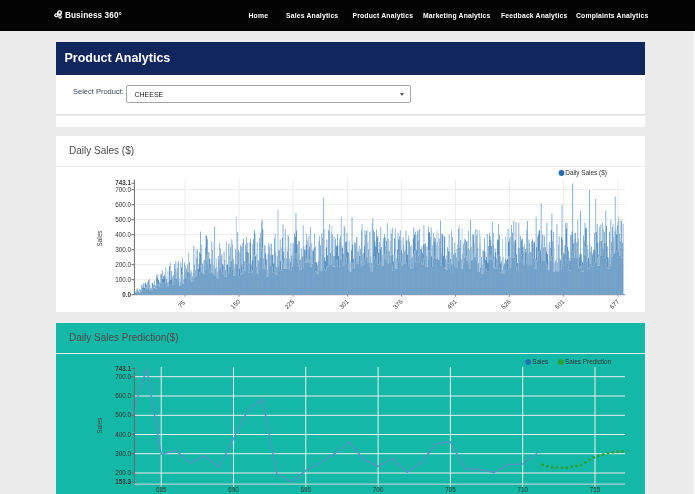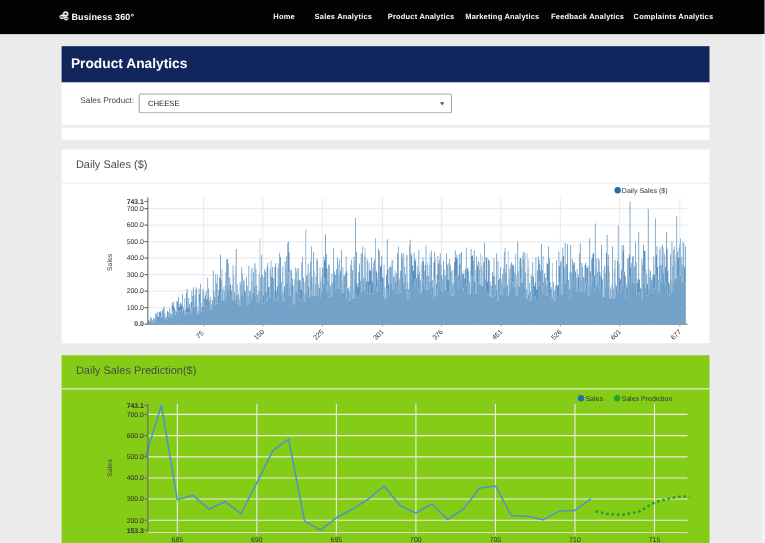--- a/index.html
+++ b/index.html
@@ -7,21 +7,21 @@
 .hdr{position:absolute;left:0;top:0;width:695px;height:31px;background:#030303}
 .brand{position:absolute;left:65px;top:0;height:37px;line-height:31px;color:#fff;font-size:8.2px;font-weight:bold;letter-spacing:.1px}
 .nav a{position:absolute;top:0;height:31px;line-height:31px;color:#fff;font-size:6.8px;font-weight:bold;letter-spacing:.18px;text-decoration:none}
 .navybar{position:absolute;left:56px;top:41.5px;width:589px;height:33.5px;background:#12265e;color:#fff;font-size:12.5px;font-weight:bold;line-height:33.5px;padding-left:8.5px}
 .panel1{position:absolute;left:56px;top:75px;width:589px;height:39.5px;background:#fff;border-bottom:1px solid #e2e2e2}
 .strip{position:absolute;left:56px;top:115.5px;width:589px;height:11px;background:#fff}
 .lbl{position:absolute;left:17px;top:12px;font-size:7.5px;color:#3c4858}
 .sel{position:absolute;left:69.5px;top:9.5px;width:285px;height:18.5px;background:#fff;border:1px solid #a6a6a6;border-radius:2px;font-size:7px;color:#222;line-height:17px;padding-left:8px}
 .caret{position:absolute;right:6px;top:7.5px;width:0;height:0;border-left:2.2px solid transparent;border-right:2.2px solid transparent;border-top:3px solid #555}
 .card2{position:absolute;left:56px;top:135.5px;width:589px;height:176.8px;background:#fff}
-.card3{position:absolute;left:56px;top:322.6px;width:589px;height:171.4px;background:#84cc16}
+.card3{position:absolute;left:56px;top:322.6px;width:589px;height:171.4px;background:#14b8a6}
 .chead{position:absolute;left:13px;top:0;height:30px;line-height:30px;font-size:10px;color:#4a4a4a}
 .cline{position:absolute;left:0;top:30.5px;width:100%;height:0;border-top:1px solid #ededed}
 .redge{position:absolute;left:693px;top:31px;width:2px;height:463px;background:#f5f5f5}
 svg text{font-family:"Liberation Sans",sans-serif}
 </style></head>
 <body>
 <div class="hdr">
  <svg style="position:absolute;left:53.5px;top:10px" width="10" height="9" viewBox="0 0 24 21">
   <circle cx="13.5" cy="6" r="6" fill="#fff"></circle>
   <circle cx="5.5" cy="12.5" r="5" fill="#fff"></circle>
@@ -35,21 +35,21 @@
   <a style="left:248.5px">Home</a>
   <a style="left:286px">Sales Analytics</a>
   <a style="left:352.5px">Product Analytics</a>
   <a style="left:423px">Marketing Analytics</a>
   <a style="left:501px">Feedback Analytics</a>
   <a style="left:576px">Complaints Analytics</a>
  </div>
 </div>
 <div class="navybar"><span class="nvtxt" style="display:inline-block">Product Analytics</span></div>
 <div class="panel1">
-  <div class="lbl">Sales Product:</div>
+  <div class="lbl">Select Product:</div>
   <div class="sel">CHEESE<div class="caret"></div></div>
 </div>
 <div class="strip"></div>
 <div class="card2">
     <div class="chead">Daily Sales ($)</div>
     <div class="cline"></div>
   </div>
 <div class="card3">
     <div class="chead">Daily Sales Prediction($)</div>
     <div class="cline"></div>

